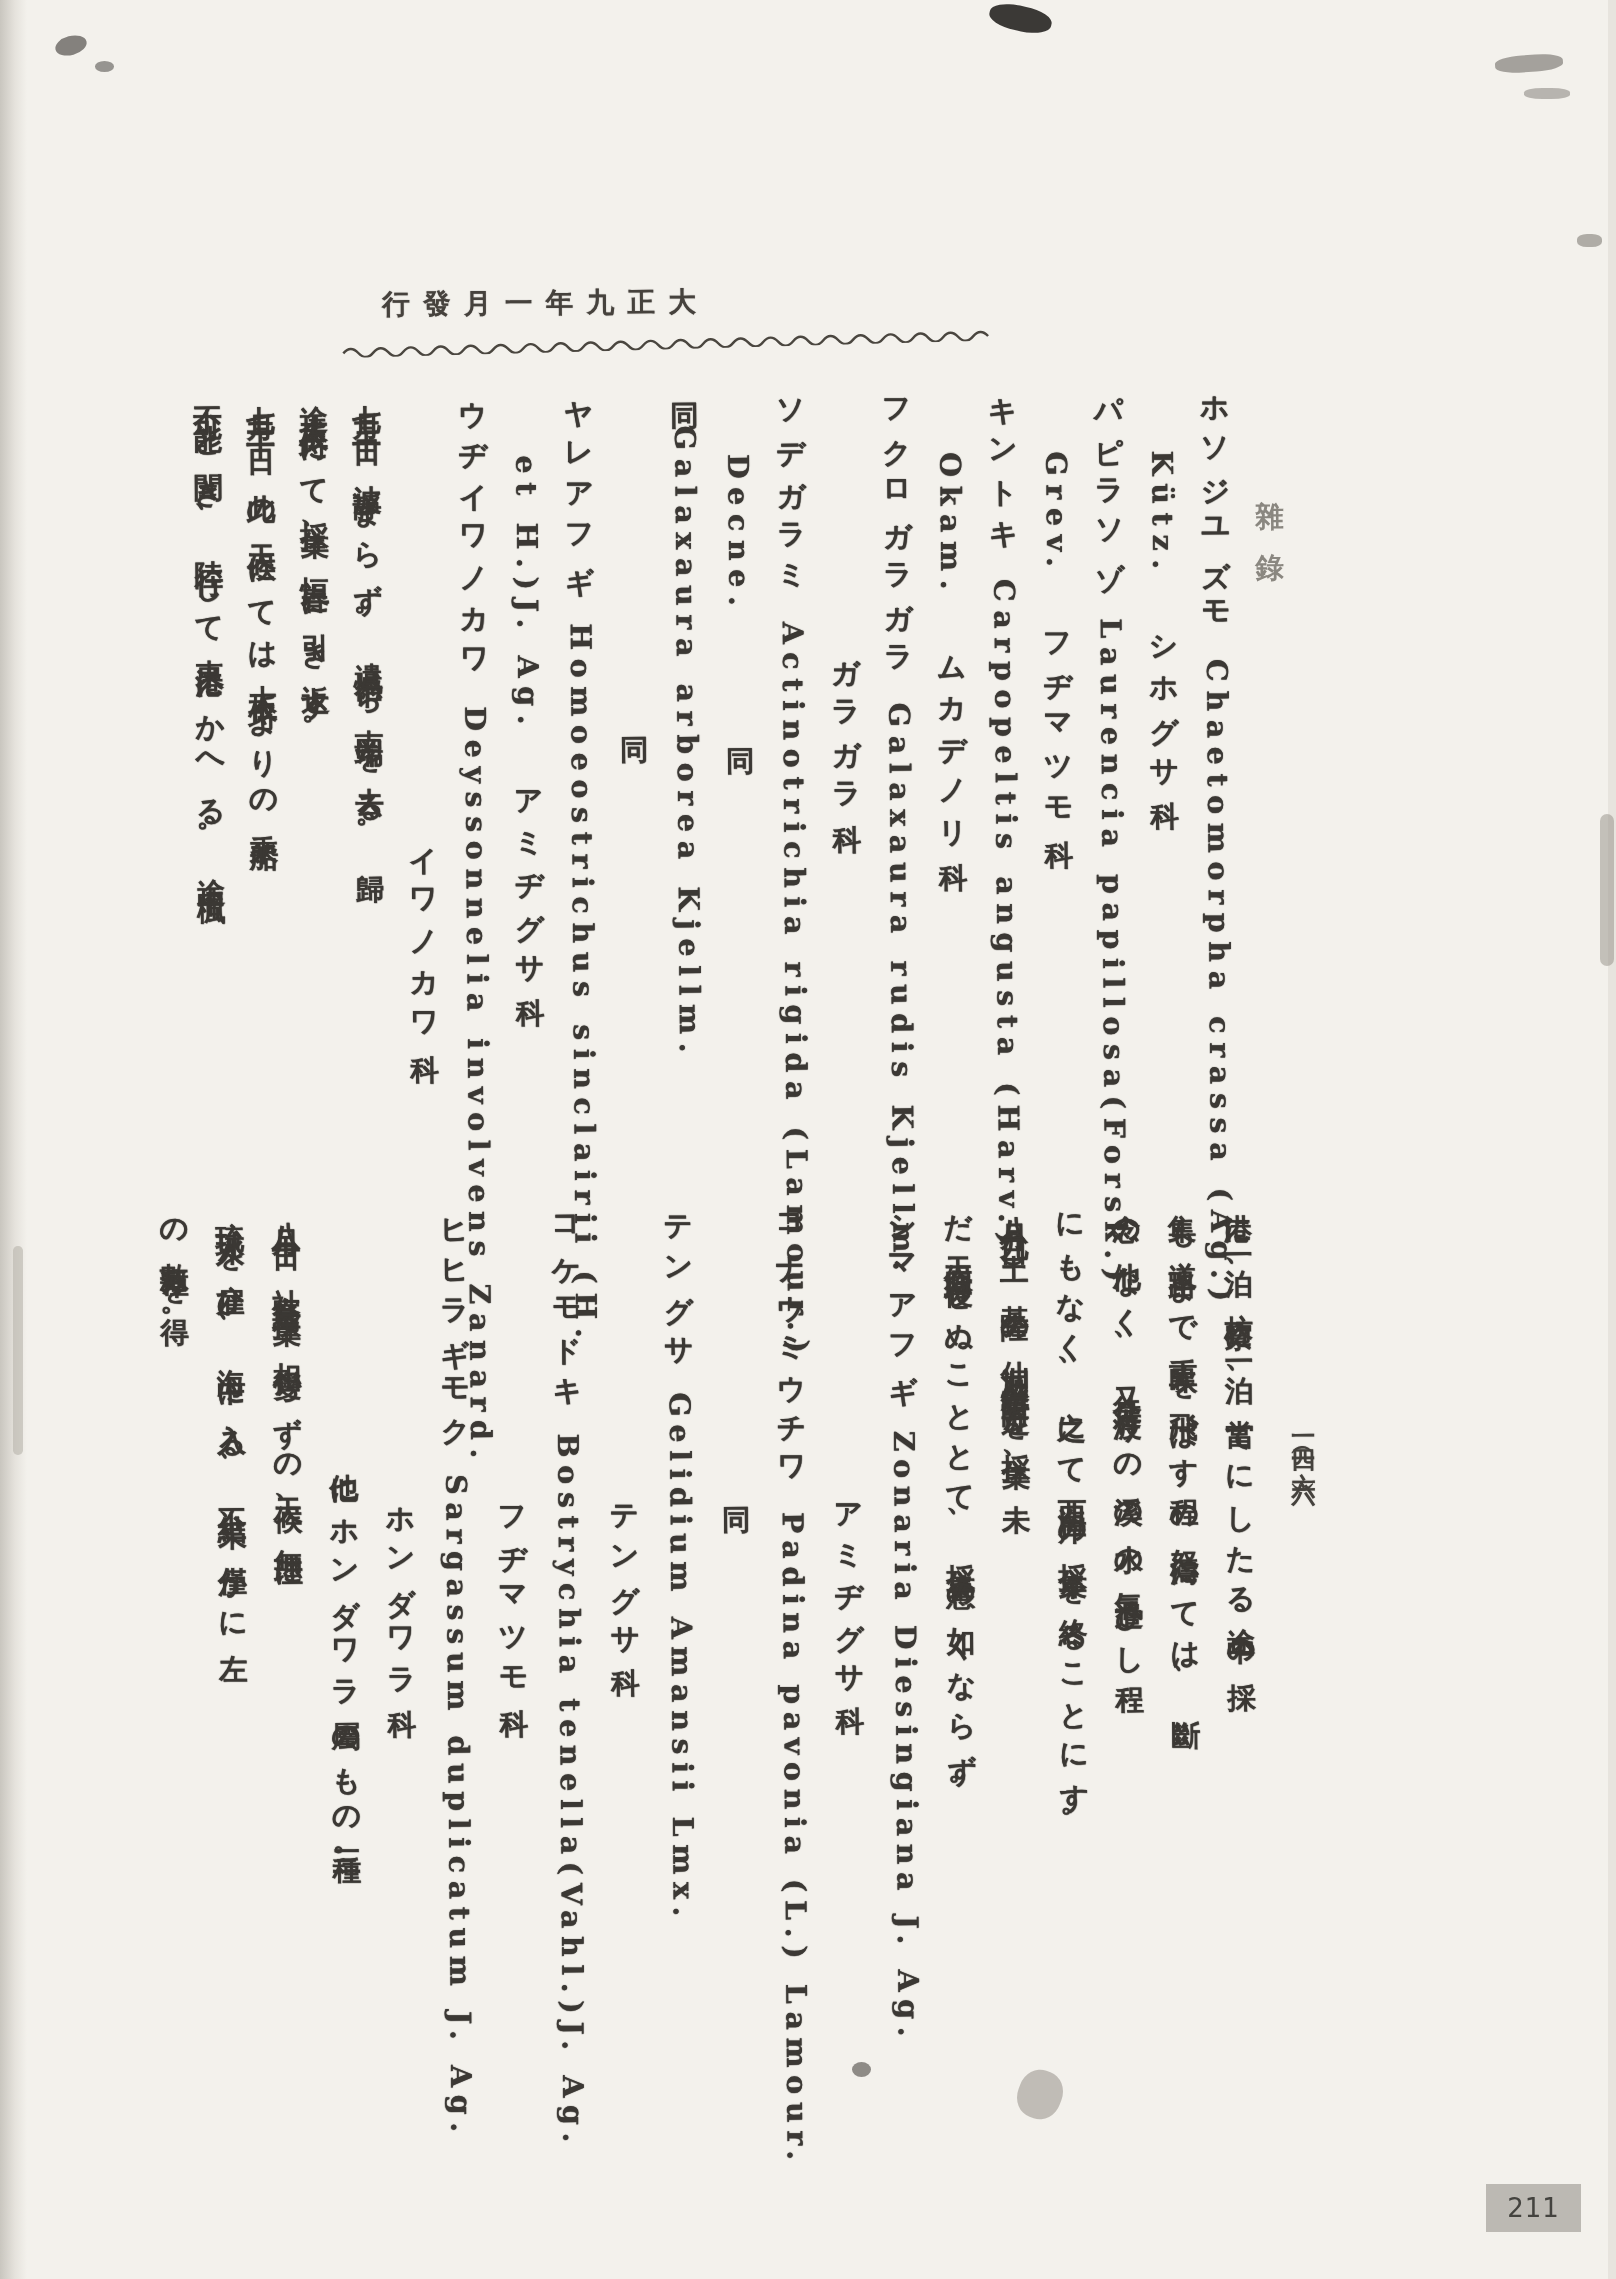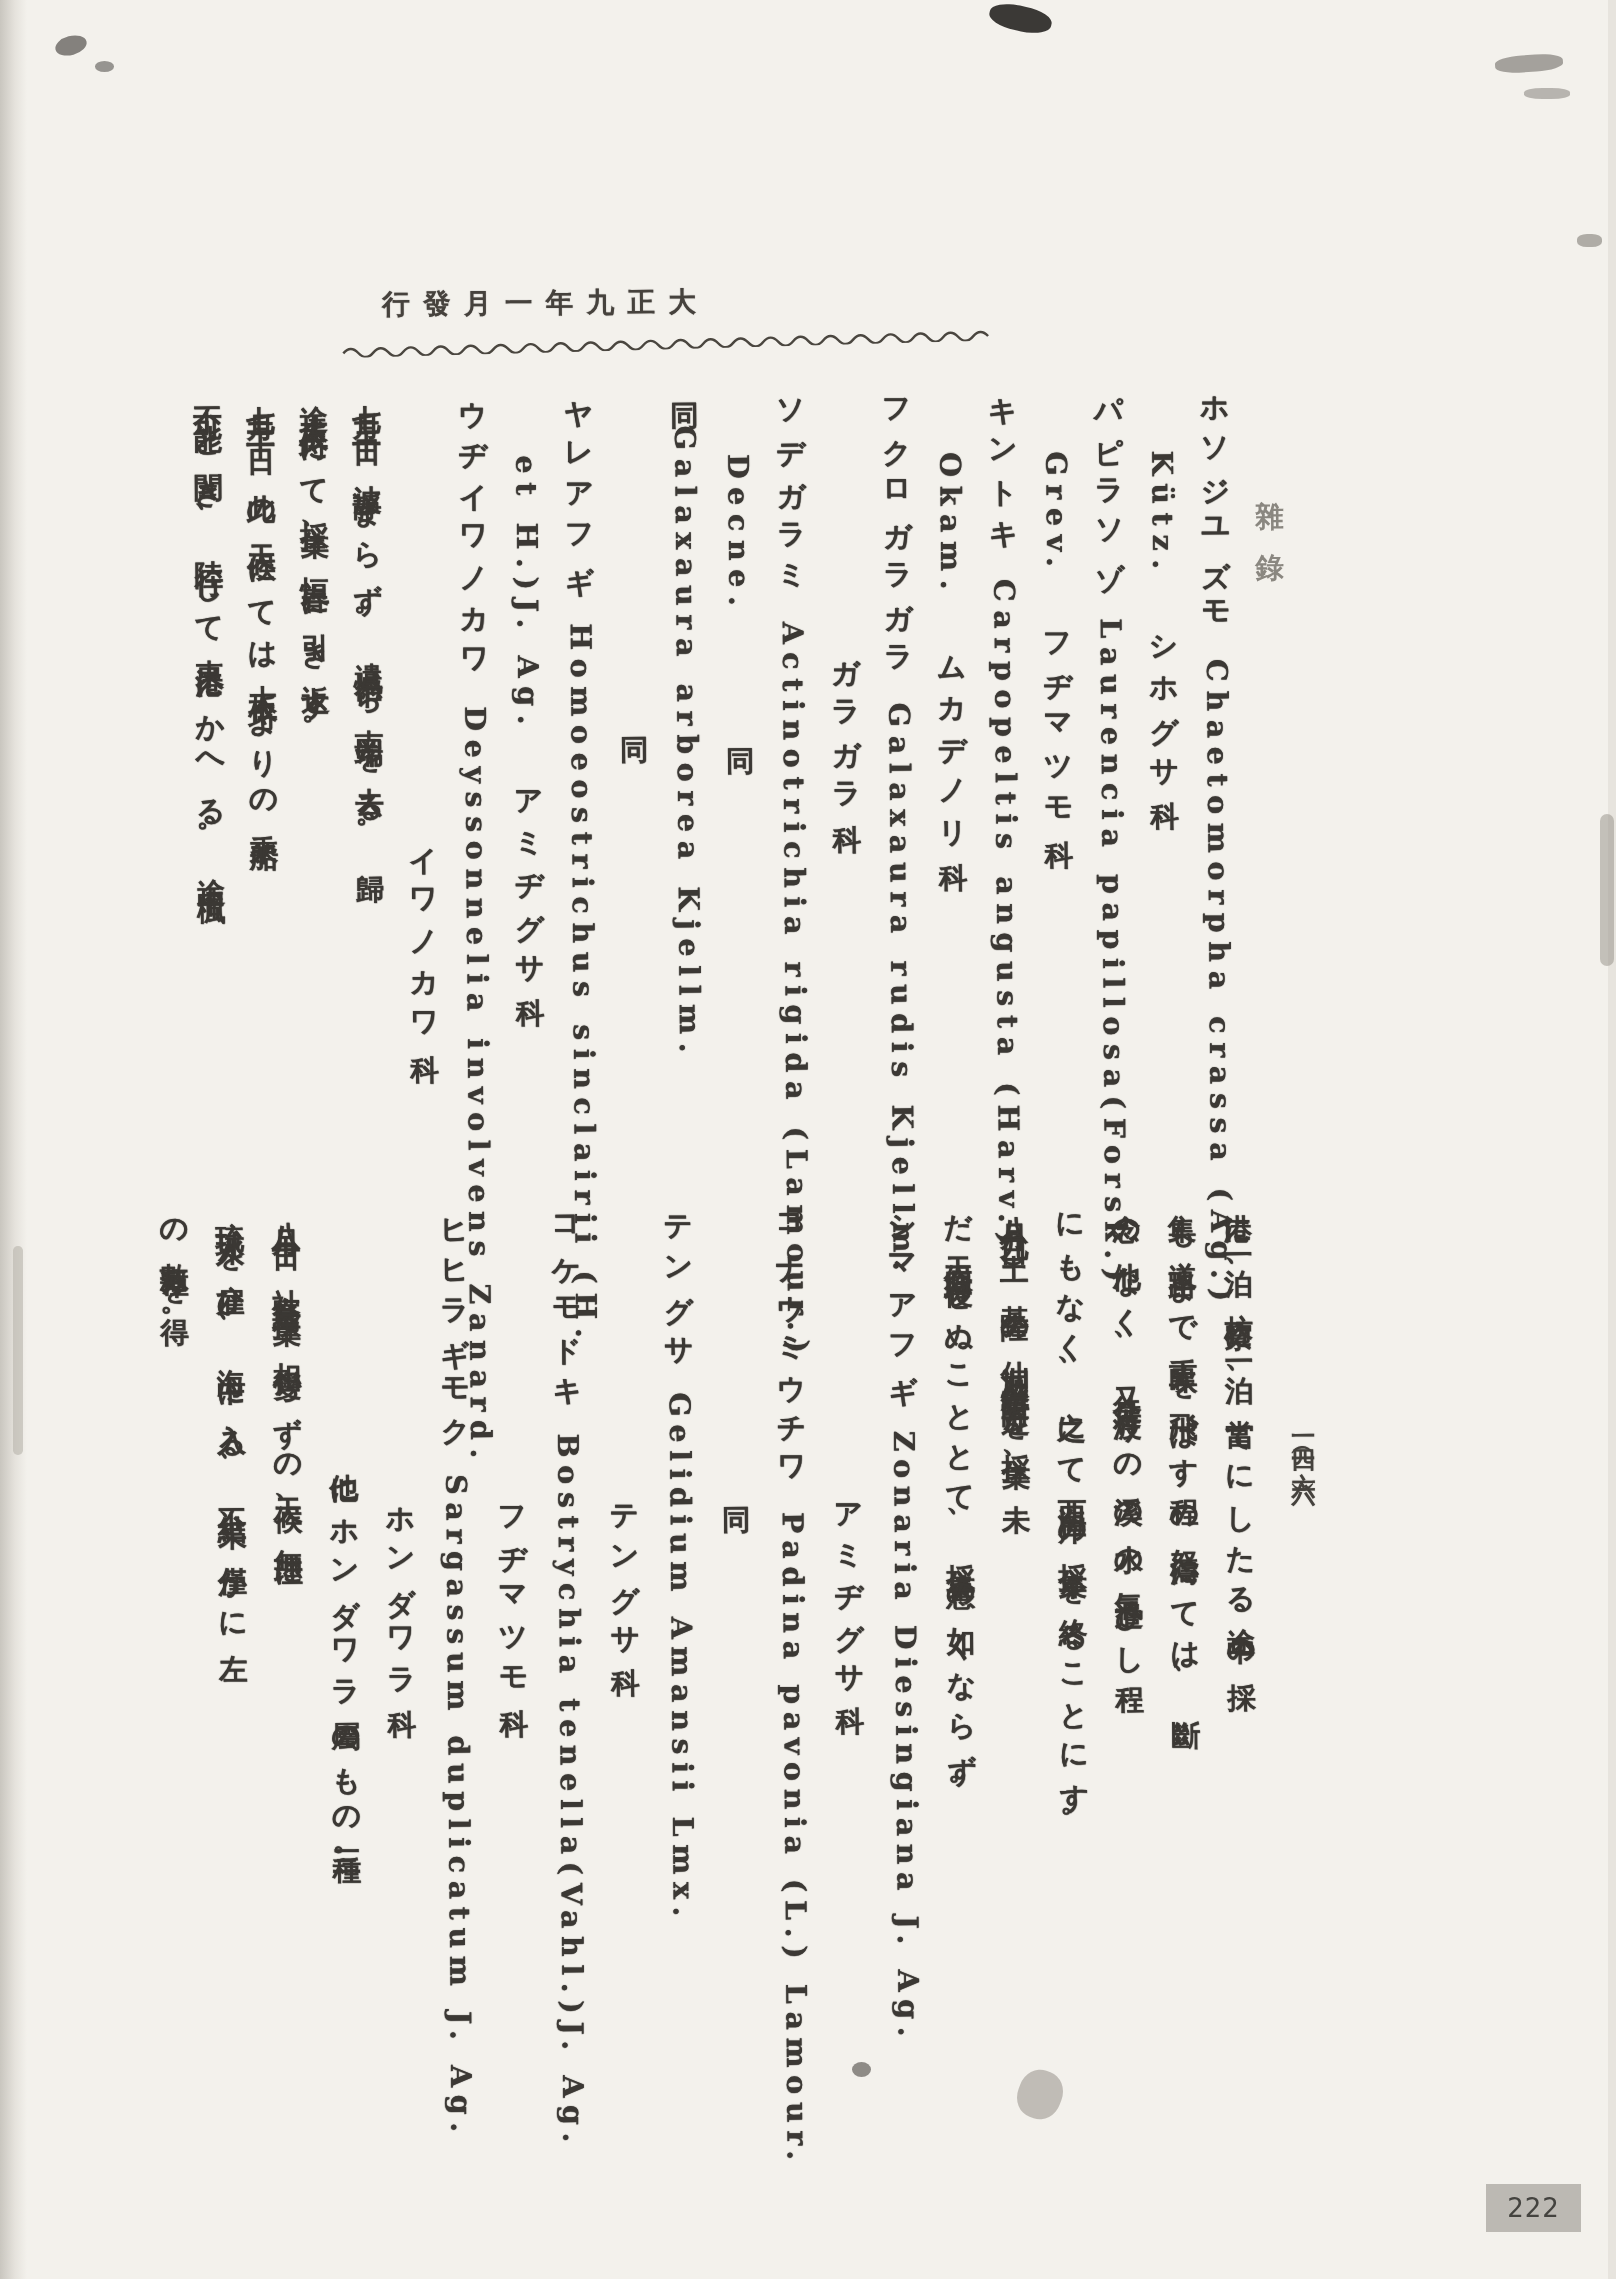--- a/index.html
+++ b/index.html
@@ -119,21 +119,21 @@
         <p class="tcol">　　　　　　　　ホンダワラ科</p>
         <p class="tcol">　　　　　　　他にホンダワラ屬のもの三種。</p>
         <p class="tcol">八月十日　社寮島採集、相變らずの天候、無理に</p>
         <p class="tcol">琉球人を雇ひ、海中に入る、不結果、僅かに左</p>
         <p class="tcol">の數種を得。</p>
       </div>
 
   </div>
 
   <div id="scan-pagenum">
-    <span>222</span>
+    <span>211</span>
   </div>
 
   <div class="smudge" id="sm-a"></div>
   <div class="smudge" id="sm-b1"></div>
   <div class="smudge" id="sm-b2"></div>
   <div class="smudge" id="sm-c"></div>
   <div class="smudge" id="sm-d"></div>
   <div class="smudge" id="sm-e1"></div>
   <div class="smudge" id="sm-e2"></div>
   <div class="smudge" id="sm-f"></div>

